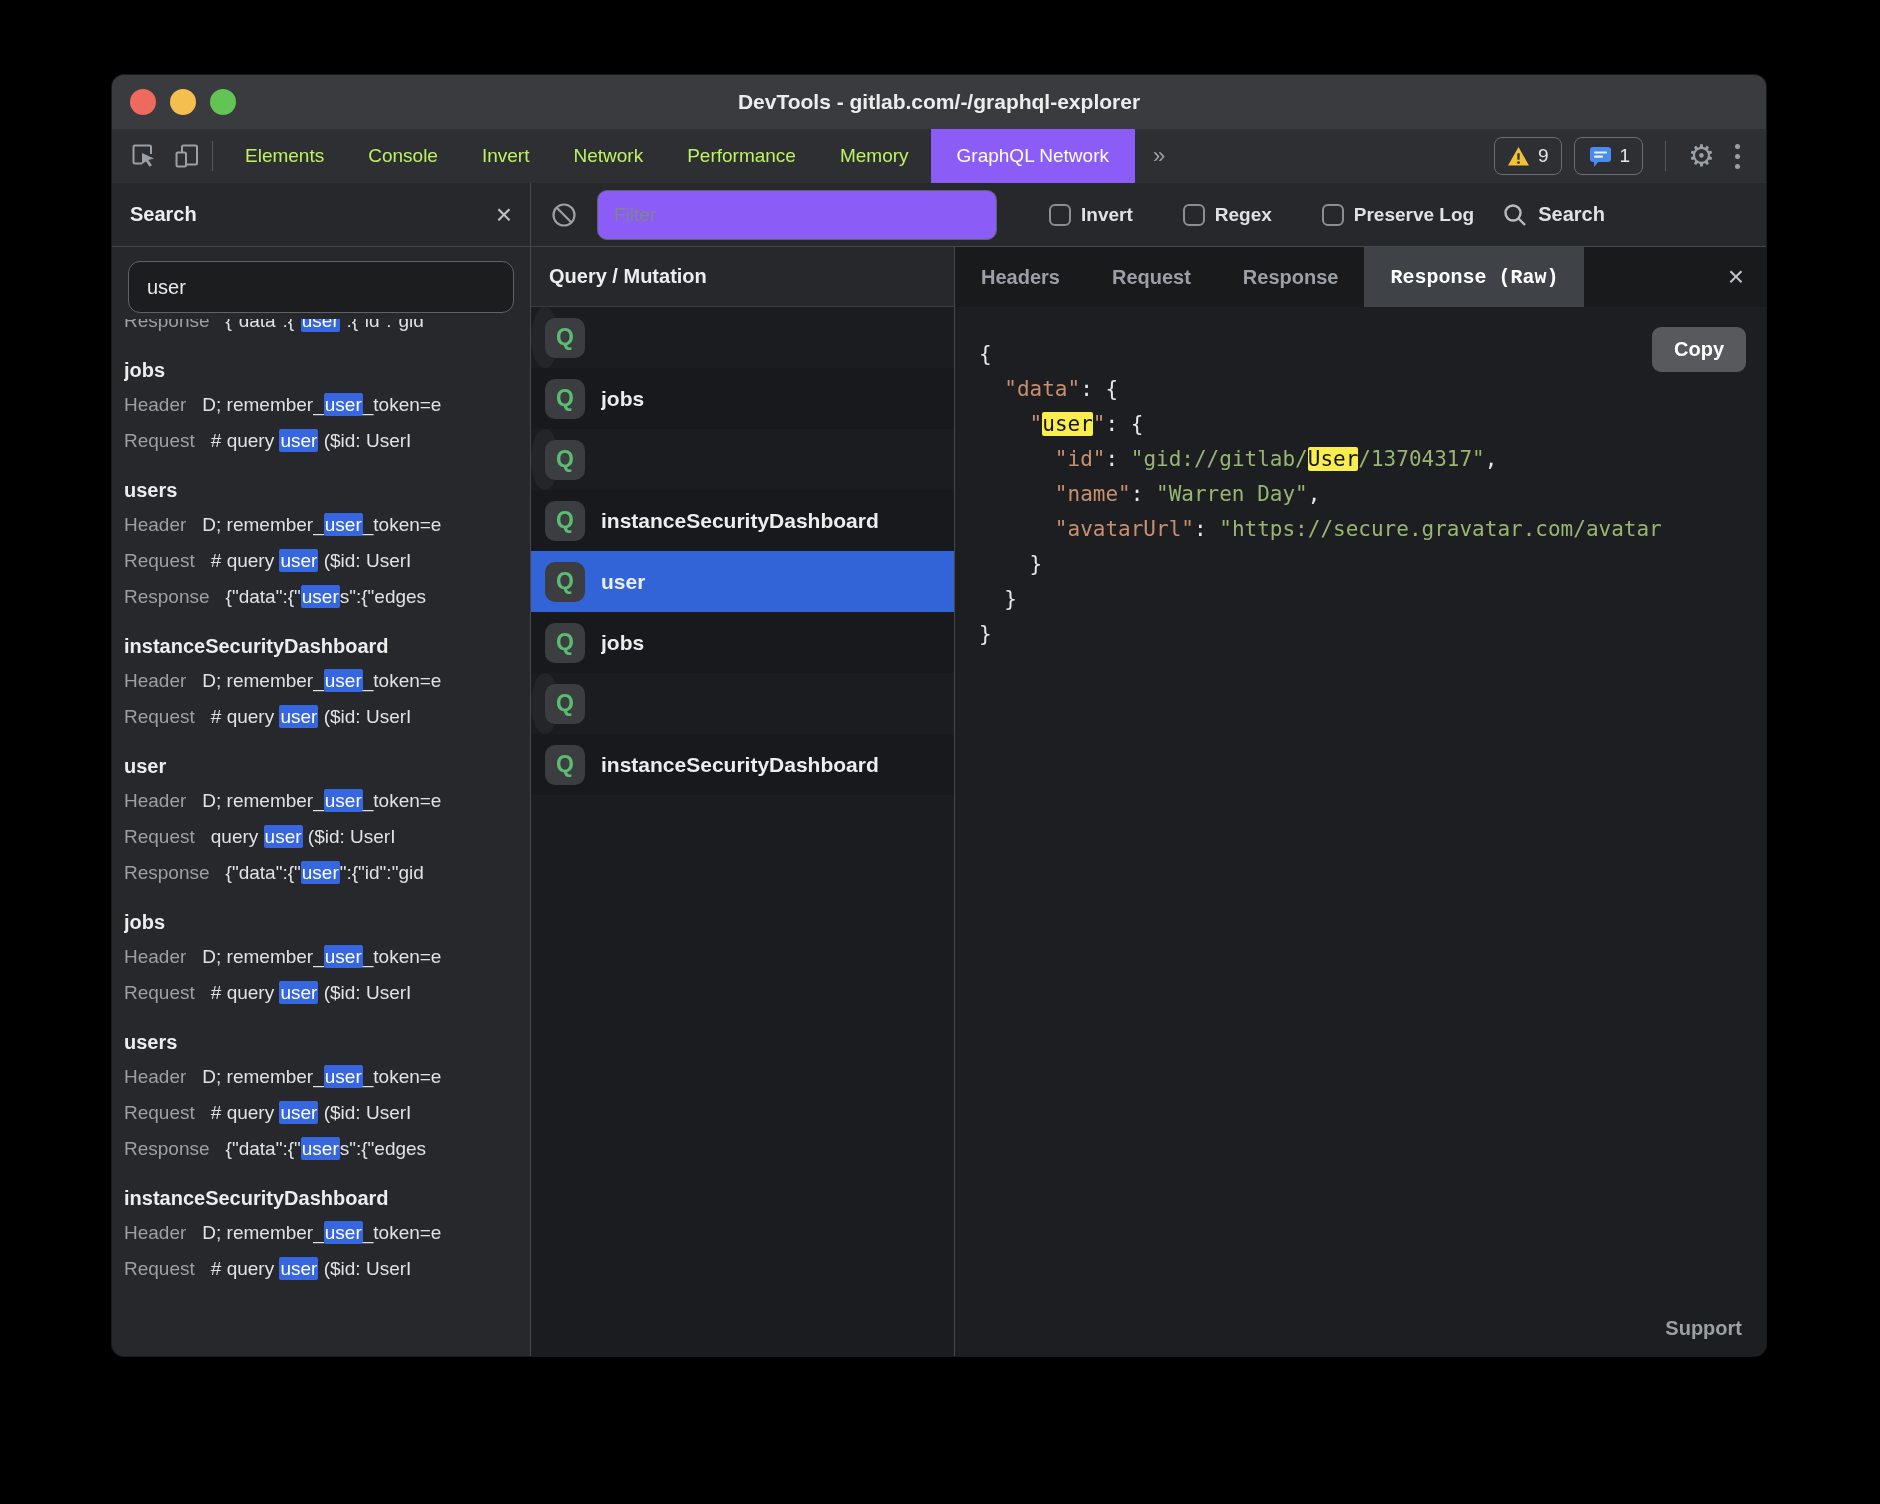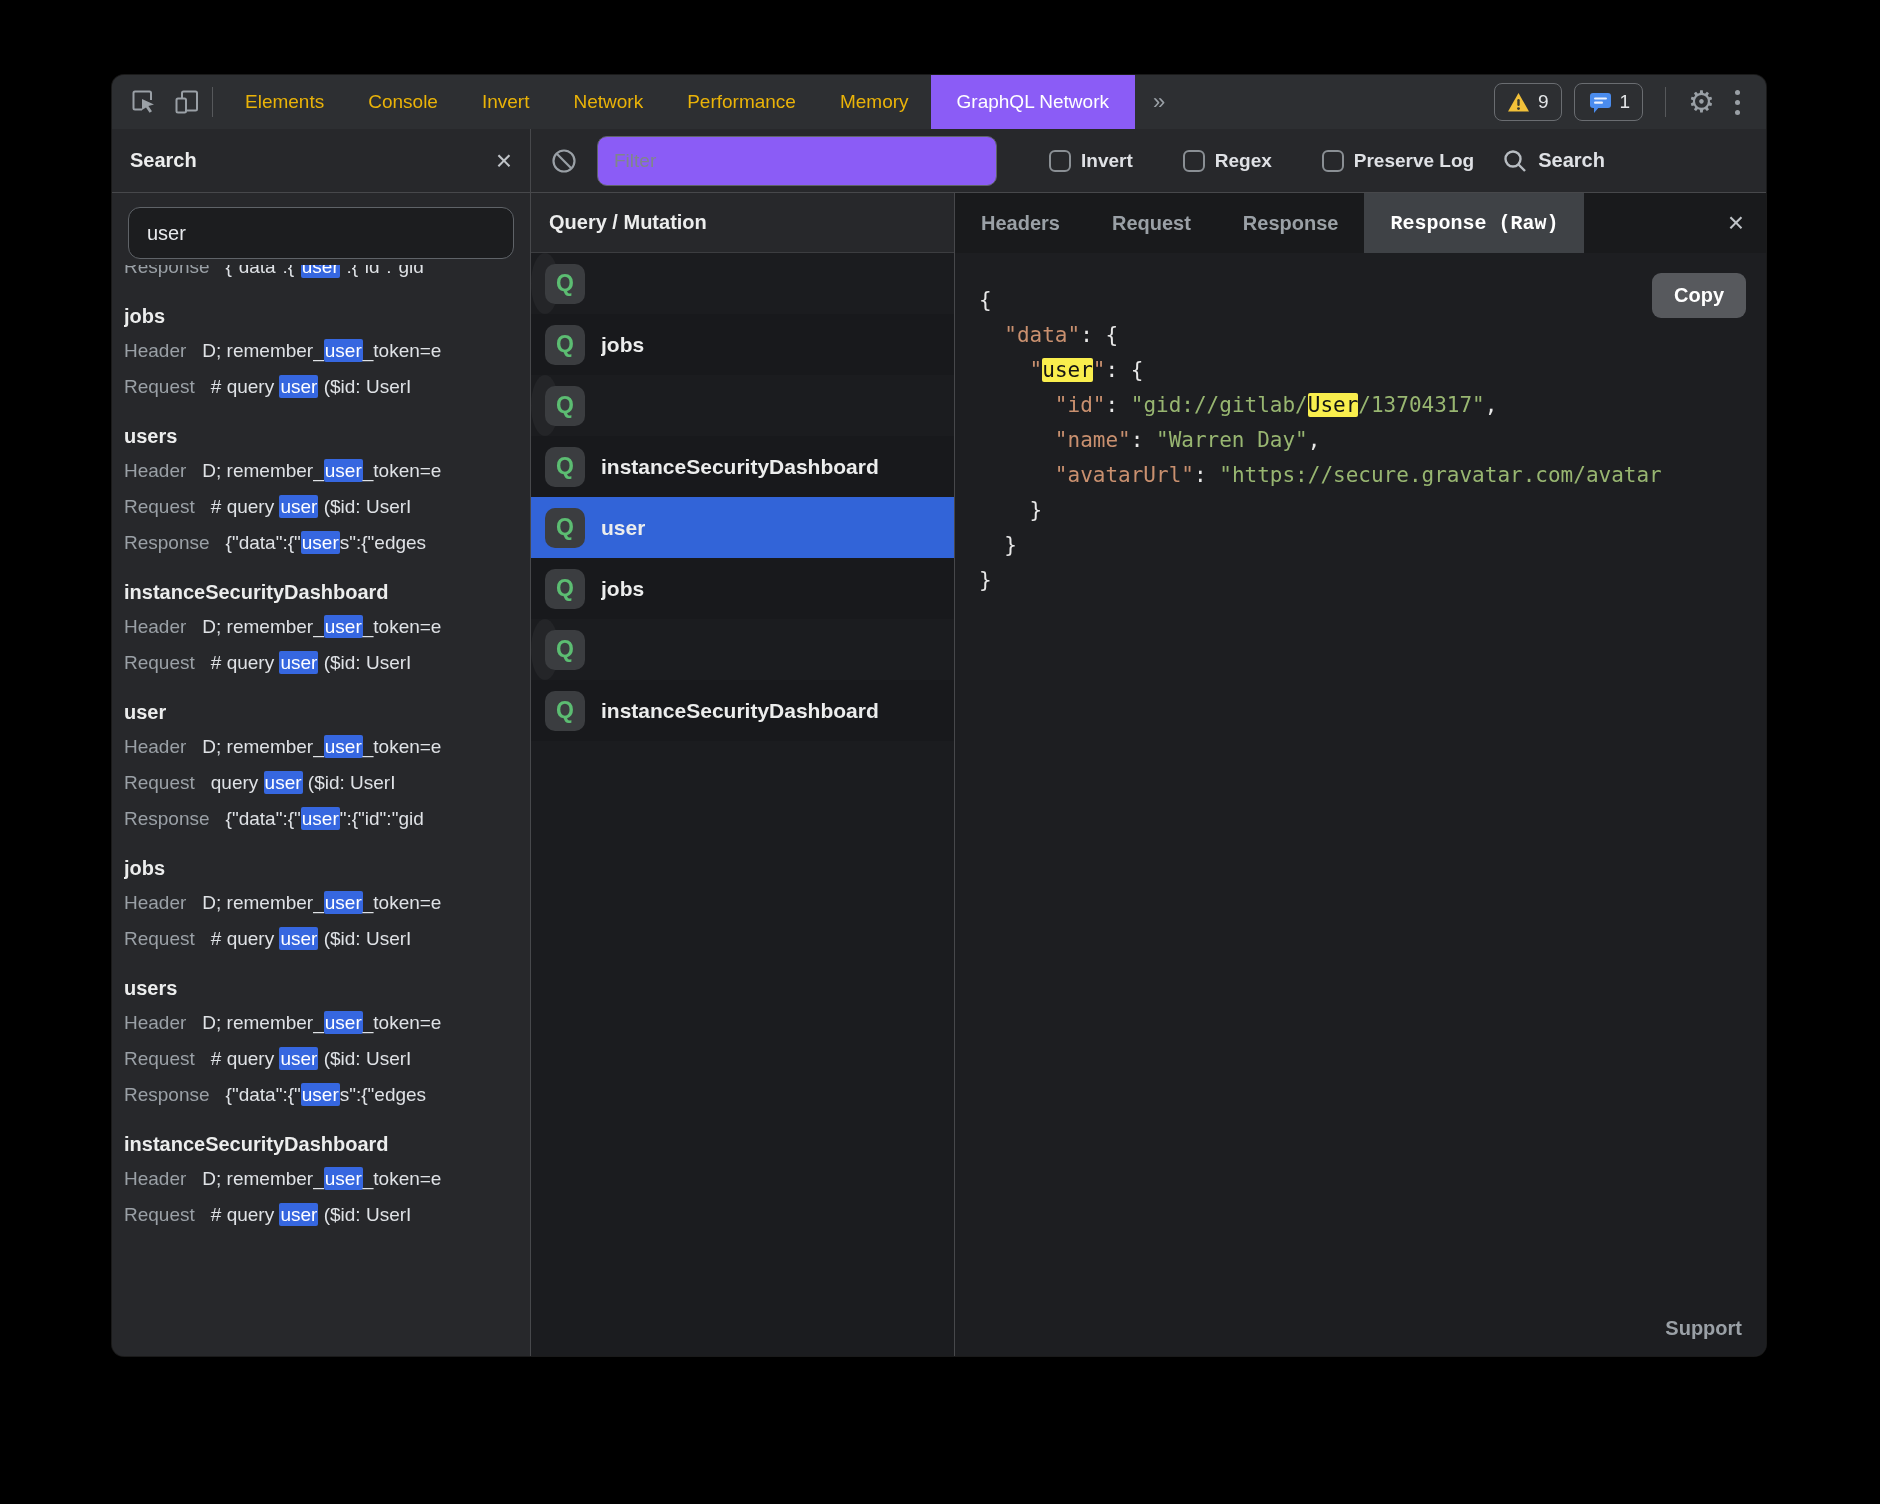--- a/index.html
+++ b/index.html
@@ -20,21 +20,21 @@
   .light.yellow { background:#f5bf50; }
   .light.green { background:#61c455; }
   .title-text { color:#eceded; font-size:21px; font-weight:bold; }
 
   
   .toolbar { height:54px; background:#2d2f32; display:flex; align-items:stretch; flex:none; }
   .tool-icons { display:flex; align-items:center; padding-left:16px; gap:14px; }
   .tool-icon { width:30px; height:30px; display:flex; align-items:center; justify-content:center; }
   .vdiv { width:1px; height:30px; background:#56585b; margin:12px 10px 0 10px; }
   .dt-tabs { display:flex; align-items:stretch; }
-  .dt-tab { display:flex; align-items:center; padding:0 22px; color:#eab308; font-size:19px; }
+  .dt-tab { display:flex; align-items:center; padding:0 22px; color:#bef264; font-size:19px; }
   .dt-tab.active { background:#8b5cf6; color:#fff; padding:0 26px; }
   .chevron { display:flex; align-items:center; padding:0 18px; color:#9aa0a6; font-size:22px; }
   .right-cluster { margin-left:auto; display:flex; align-items:center; gap:12px; padding-right:18px; }
   .badge { display:flex; align-items:center; gap:8px; border:1px solid #6a6d71; border-radius:8px; height:38px; padding:0 12px; color:#e4e6e8; font-size:19px; }
   .kebab { display:flex; flex-direction:column; gap:5px; align-items:center; padding:0 8px; }
   .kebab i { width:5px; height:5px; border-radius:50%; background:#9aa0a6; display:block; }
   .gear { font-size:30px; color:#9aa0a6; line-height:1; }
 
   
   .main { flex:1; display:flex; min-height:0; }
@@ -93,20 +93,28 @@
   .tok-h { background:#f9ee4d; color:#141414; border-radius:2px; }
   .support { margin-top:auto; padding:0 24px 16px 0; text-align:right; color:#9aa0a6; font-size:20px; font-weight:bold; }
 
   svg { display:block; }
 </style>
 </head>
 <body>
 
 <div class="window">
 
+  <div class="titlebar">
+    <div class="traffic">
+      <span class="light red"></span>
+      <span class="light yellow"></span>
+      <span class="light green"></span>
+    </div>
+    <div class="title-text">DevTools - gitlab.com/-/graphql-explorer</div>
+  </div>
 
   <div class="toolbar">
     <div class="tool-icons">
       <span class="tool-icon">
         <svg width="28" height="28" viewBox="0 0 28 28">
           <path d="M22 12 V5 a1.5 1.5 0 0 0 -1.5 -1.5 H6 A1.5 1.5 0 0 0 4.5 5 v15 a1.5 1.5 0 0 0 1.5 1.5 h7" fill="none" stroke="#9aa0a6" stroke-width="2"></path>
           <path d="M13 11 L25 16.5 L19.4 18 L23 23.2 L20.6 24.8 L17 19.6 L13 22 Z" fill="#9aa0a6"></path>
         </svg>
       </span>
       <span class="tool-icon">

